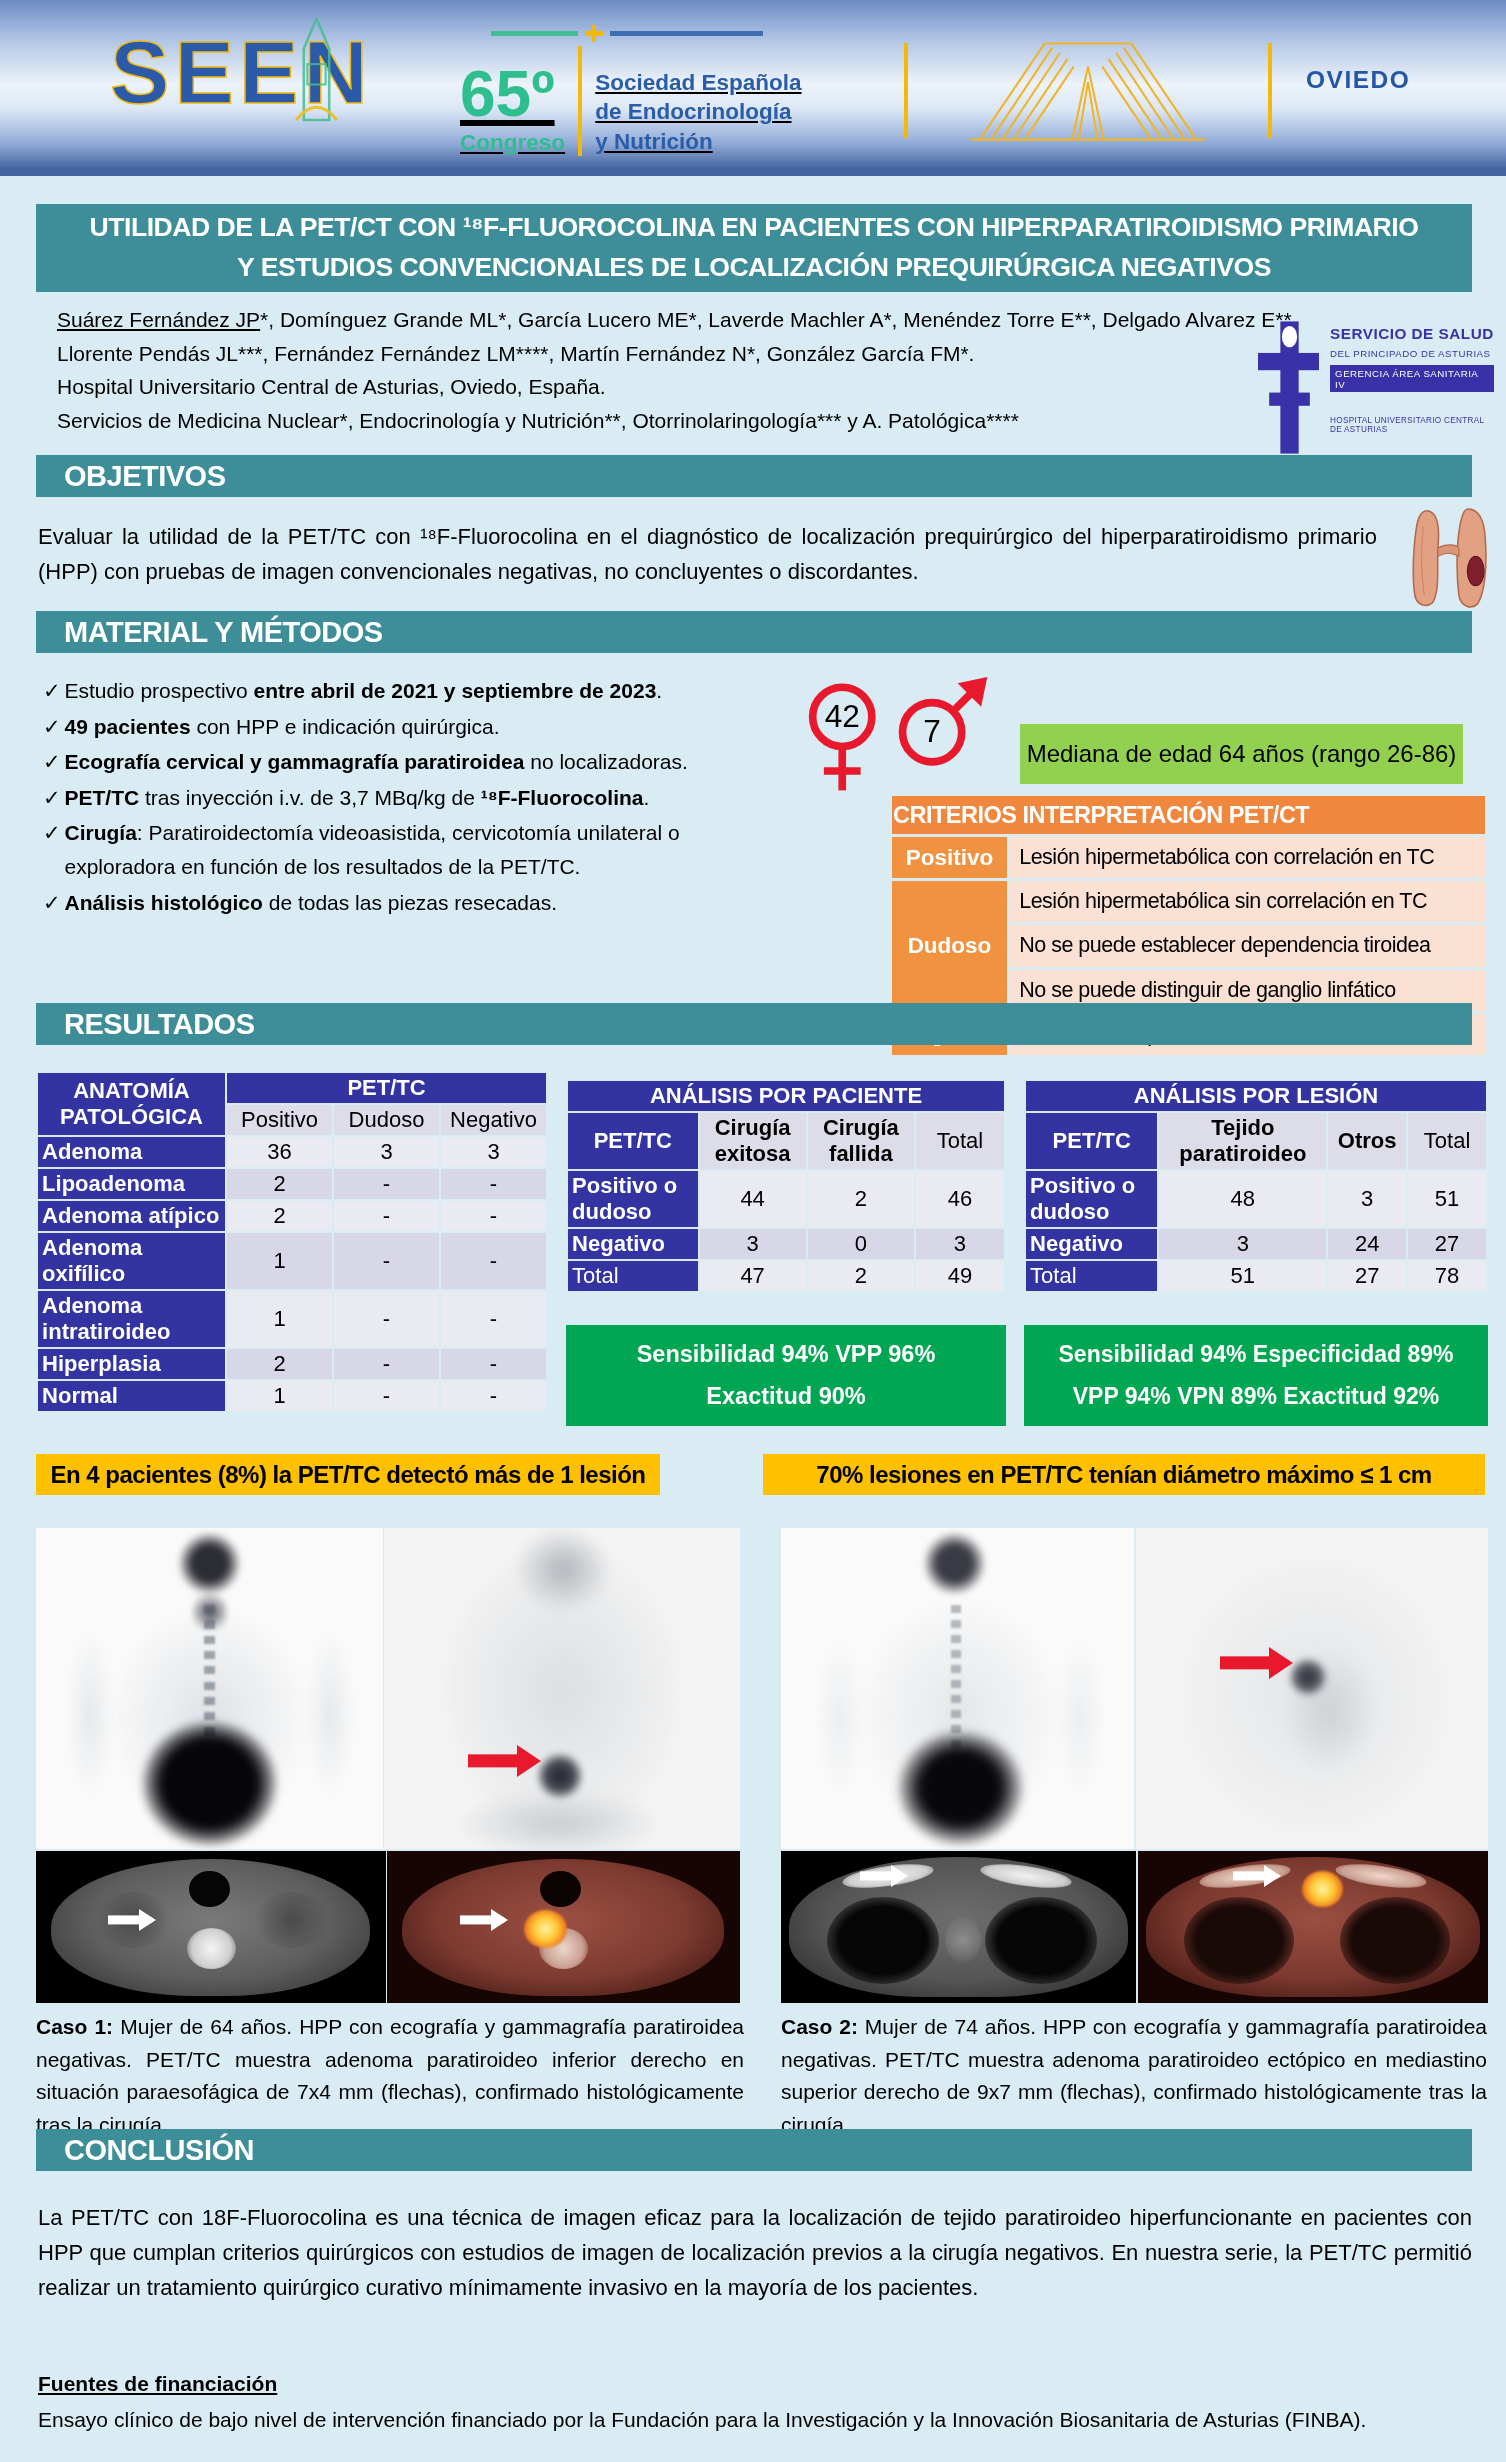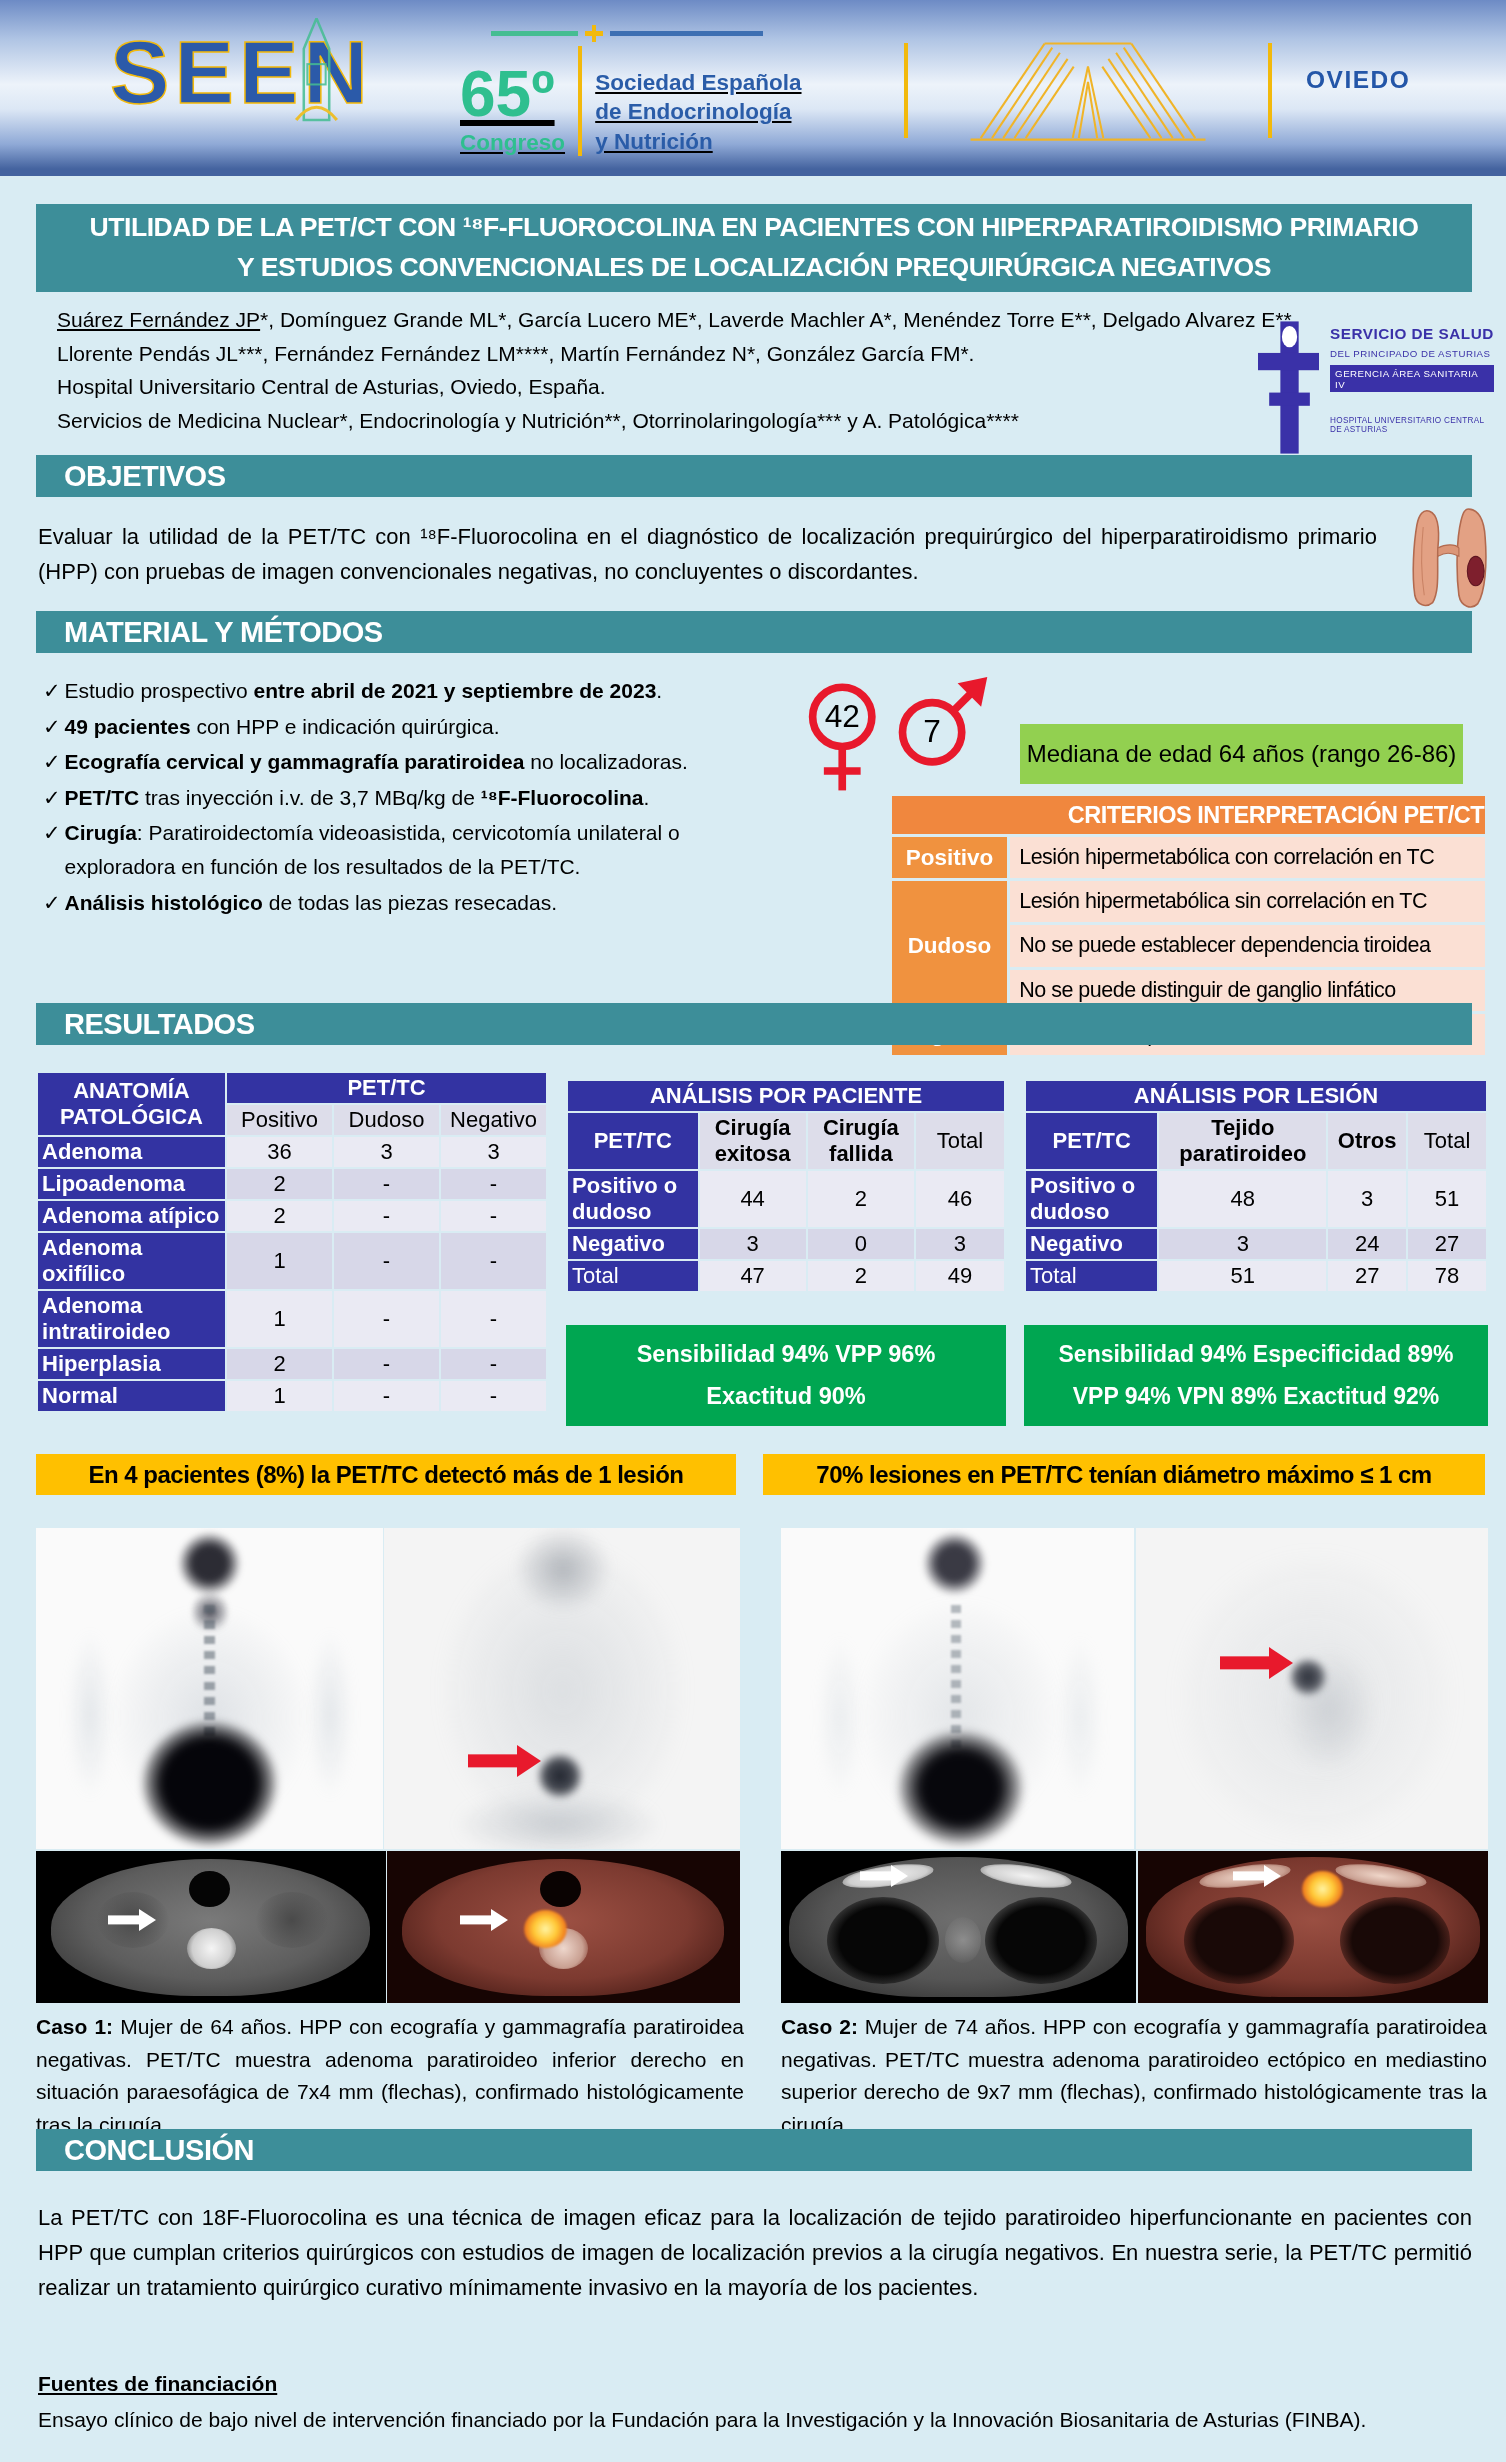--- a/index.html
+++ b/index.html
@@ -57,21 +57,21 @@
   .bullets{position:absolute;left:43px;top:674px;width:746px;font-size:21px;line-height:1.6;}
   .bullet{position:relative;padding-left:21.5px;margin-bottom:2px;}
   .bullet::before{content:"\2713";position:absolute;left:0;top:0;}
   .bold{font-weight:bold;}
 
   .sexsym{position:absolute;left:795px;top:675px;}
   .greenbox{position:absolute;left:1020px;top:724px;width:443px;height:60px;background:#92D050;
     display:flex;align-items:center;justify-content:center;font-size:24px;color:#000;text-align:right;}
 
   table.crit{position:absolute;left:889px;top:793px;width:599px;border-collapse:separate;border-spacing:3.1px;}
-  .crit .cap{background:#F0873E;color:#fff;font-weight:bold;font-size:23.5px;text-align:right;height:36px;letter-spacing:-0.5px;}
+  .crit .cap{background:#F0873E;color:#fff;font-weight:bold;font-size:23.5px;text-align:left;height:36px;letter-spacing:-0.5px;}
   .crit .lbl{background:#F0923F;color:#fff;font-weight:bold;font-size:22.5px;text-align:center;width:113px;}
   .crit .txt{background:#FBE0D4;font-size:21.5px;padding:4.1px 9.2px;height:33px;letter-spacing:-0.5px;}
 
   
   table.res{border-collapse:separate;border-spacing:2.6px;position:absolute;table-layout:fixed;}
   .res td,.res th{font-size:22px;padding:2px 4.1px;}
   .hdrblue{background:#3333A2;color:#fff;font-weight:bold;text-align:center;}
   .lblblue{background:#3333A2;color:#fff;font-weight:bold;text-align:left;padding-left:7.2px;}
   .lblblue.norm{font-weight:normal;}
   .celllight{background:#EAEAF3;text-align:center;}
@@ -383,21 +383,21 @@
           <td class="celllight">27</td>
           <td class="celllight">78</td>
         </tr>
       </tbody>
   </table>
   <div class="statbox" style="left:1024px;top:1325px;width:464px;height:101px;font-size:23px">
     <div>Sensibilidad 94%  Especificidad 89%</div>
     <div>VPP 94% VPN 89% Exactitud 92%</div>
   </div>
 
-  <div class="banner" style="left:36px;width:700px">En 4 pacientes (8%) la PET/TC detectó más de 1 lesión</div>
+  <div class="banner" style="left:36px;width:624px">En 4 pacientes (8%) la PET/TC detectó más de 1 lesión</div>
   <div class="banner" style="left:763px;width:722px">70% lesiones en PET/TC tenían diámetro máximo ≤ 1 cm</div>
 
   <div class="imgpanel mip" style="left:36px;top:1528px;width:347px;height:321px">
     <div class="blob" style="left:143px;top:5.1px;width:61px;height:61px;background:radial-gradient(circle,#2c2c34 0%,#2c2c34 40%,transparent 75%);filter:blur(3.1px)"></div>
     <div class="blob" style="left:156px;top:61px;width:36px;height:46px;background:radial-gradient(circle,#4a4a55 0%,transparent 70%);filter:blur(2.6px)"></div>
     <div class="blob" style="left:77px;top:82px;width:194px;height:215px;background:radial-gradient(ellipse,#aab4bf55 0%,transparent 75%);filter:blur(6.1px)"></div>
     <div style="position:absolute;left:168px;top:77px;width:11.2px;height:153px;background:repeating-linear-gradient(180deg,#55606b88 0 8.2px,transparent 8.2px 15.3px);filter:blur(1px)"></div>
     <div class="blob" style="left:107px;top:194px;width:133px;height:123px;background:radial-gradient(ellipse,#05050a 0%,#05050a 50%,transparent 78%);filter:blur(4.1px)"></div>
     <div class="blob" style="left:31px;top:102px;width:46px;height:169px;background:radial-gradient(ellipse,#c3ccd466 0%,transparent 70%);filter:blur(5.1px)"></div>
     <div class="blob" style="left:271px;top:102px;width:46px;height:169px;background:radial-gradient(ellipse,#c3ccd466 0%,transparent 70%);filter:blur(5.1px)"></div>

